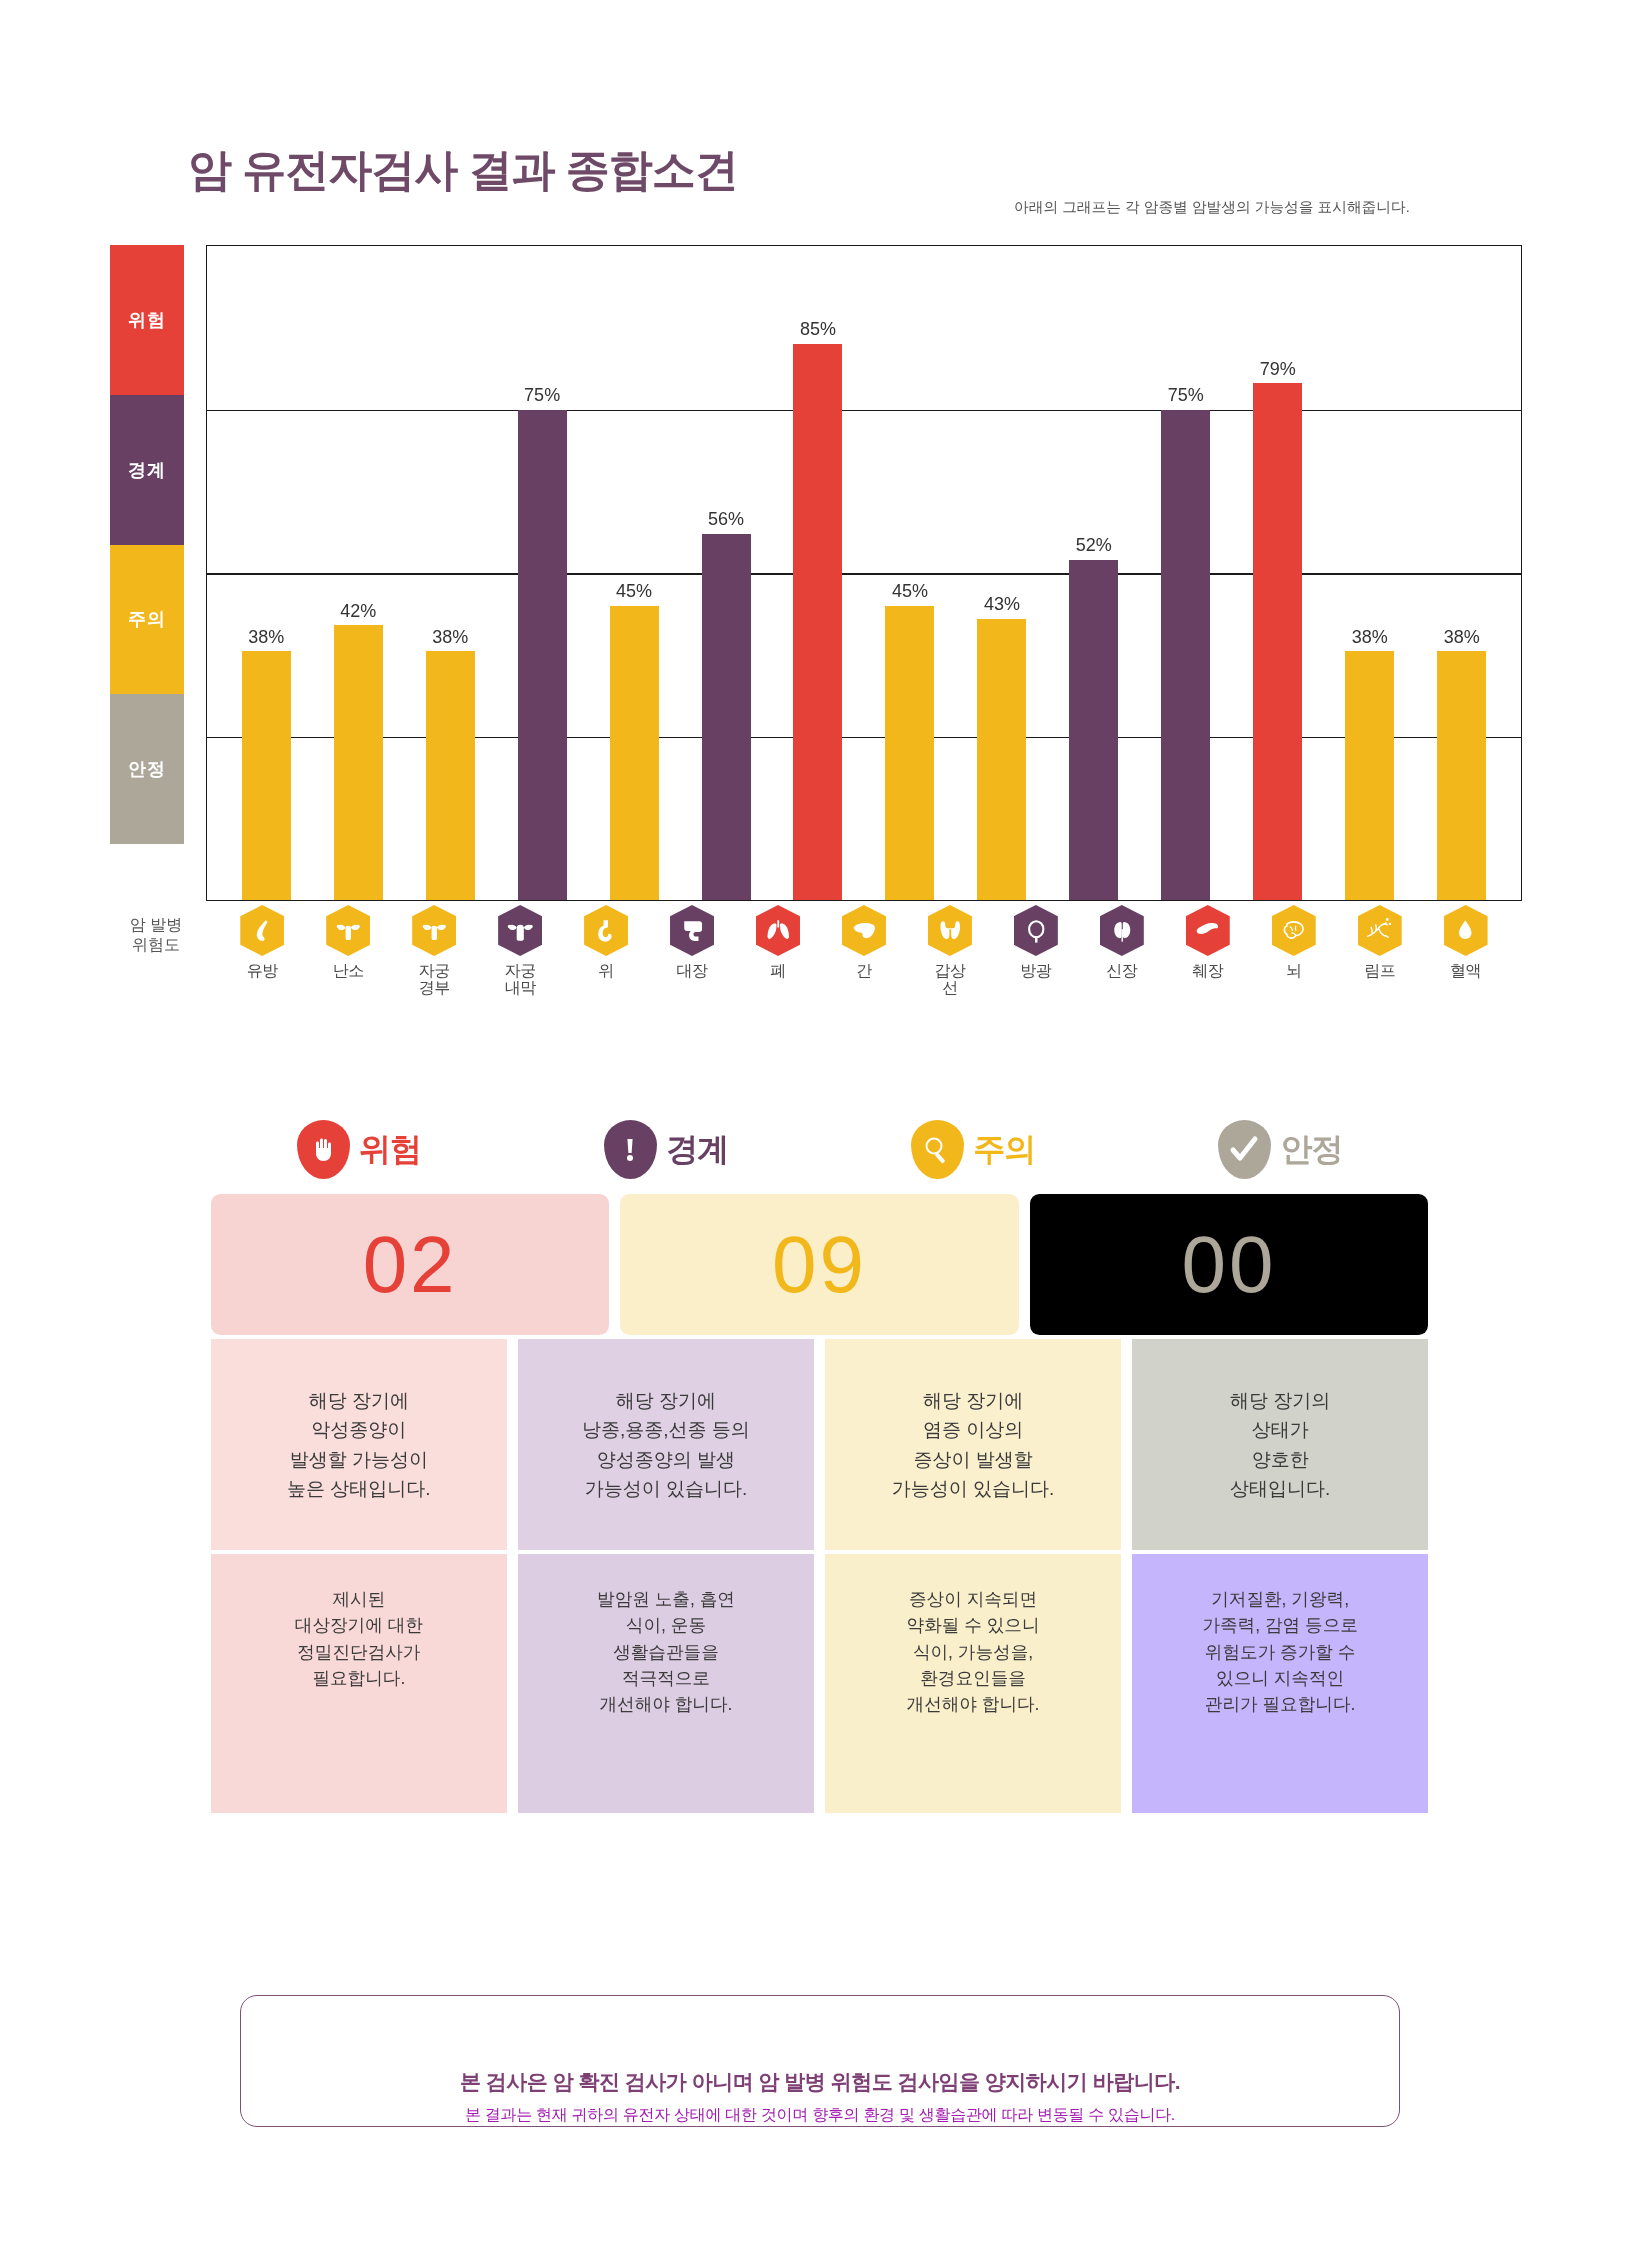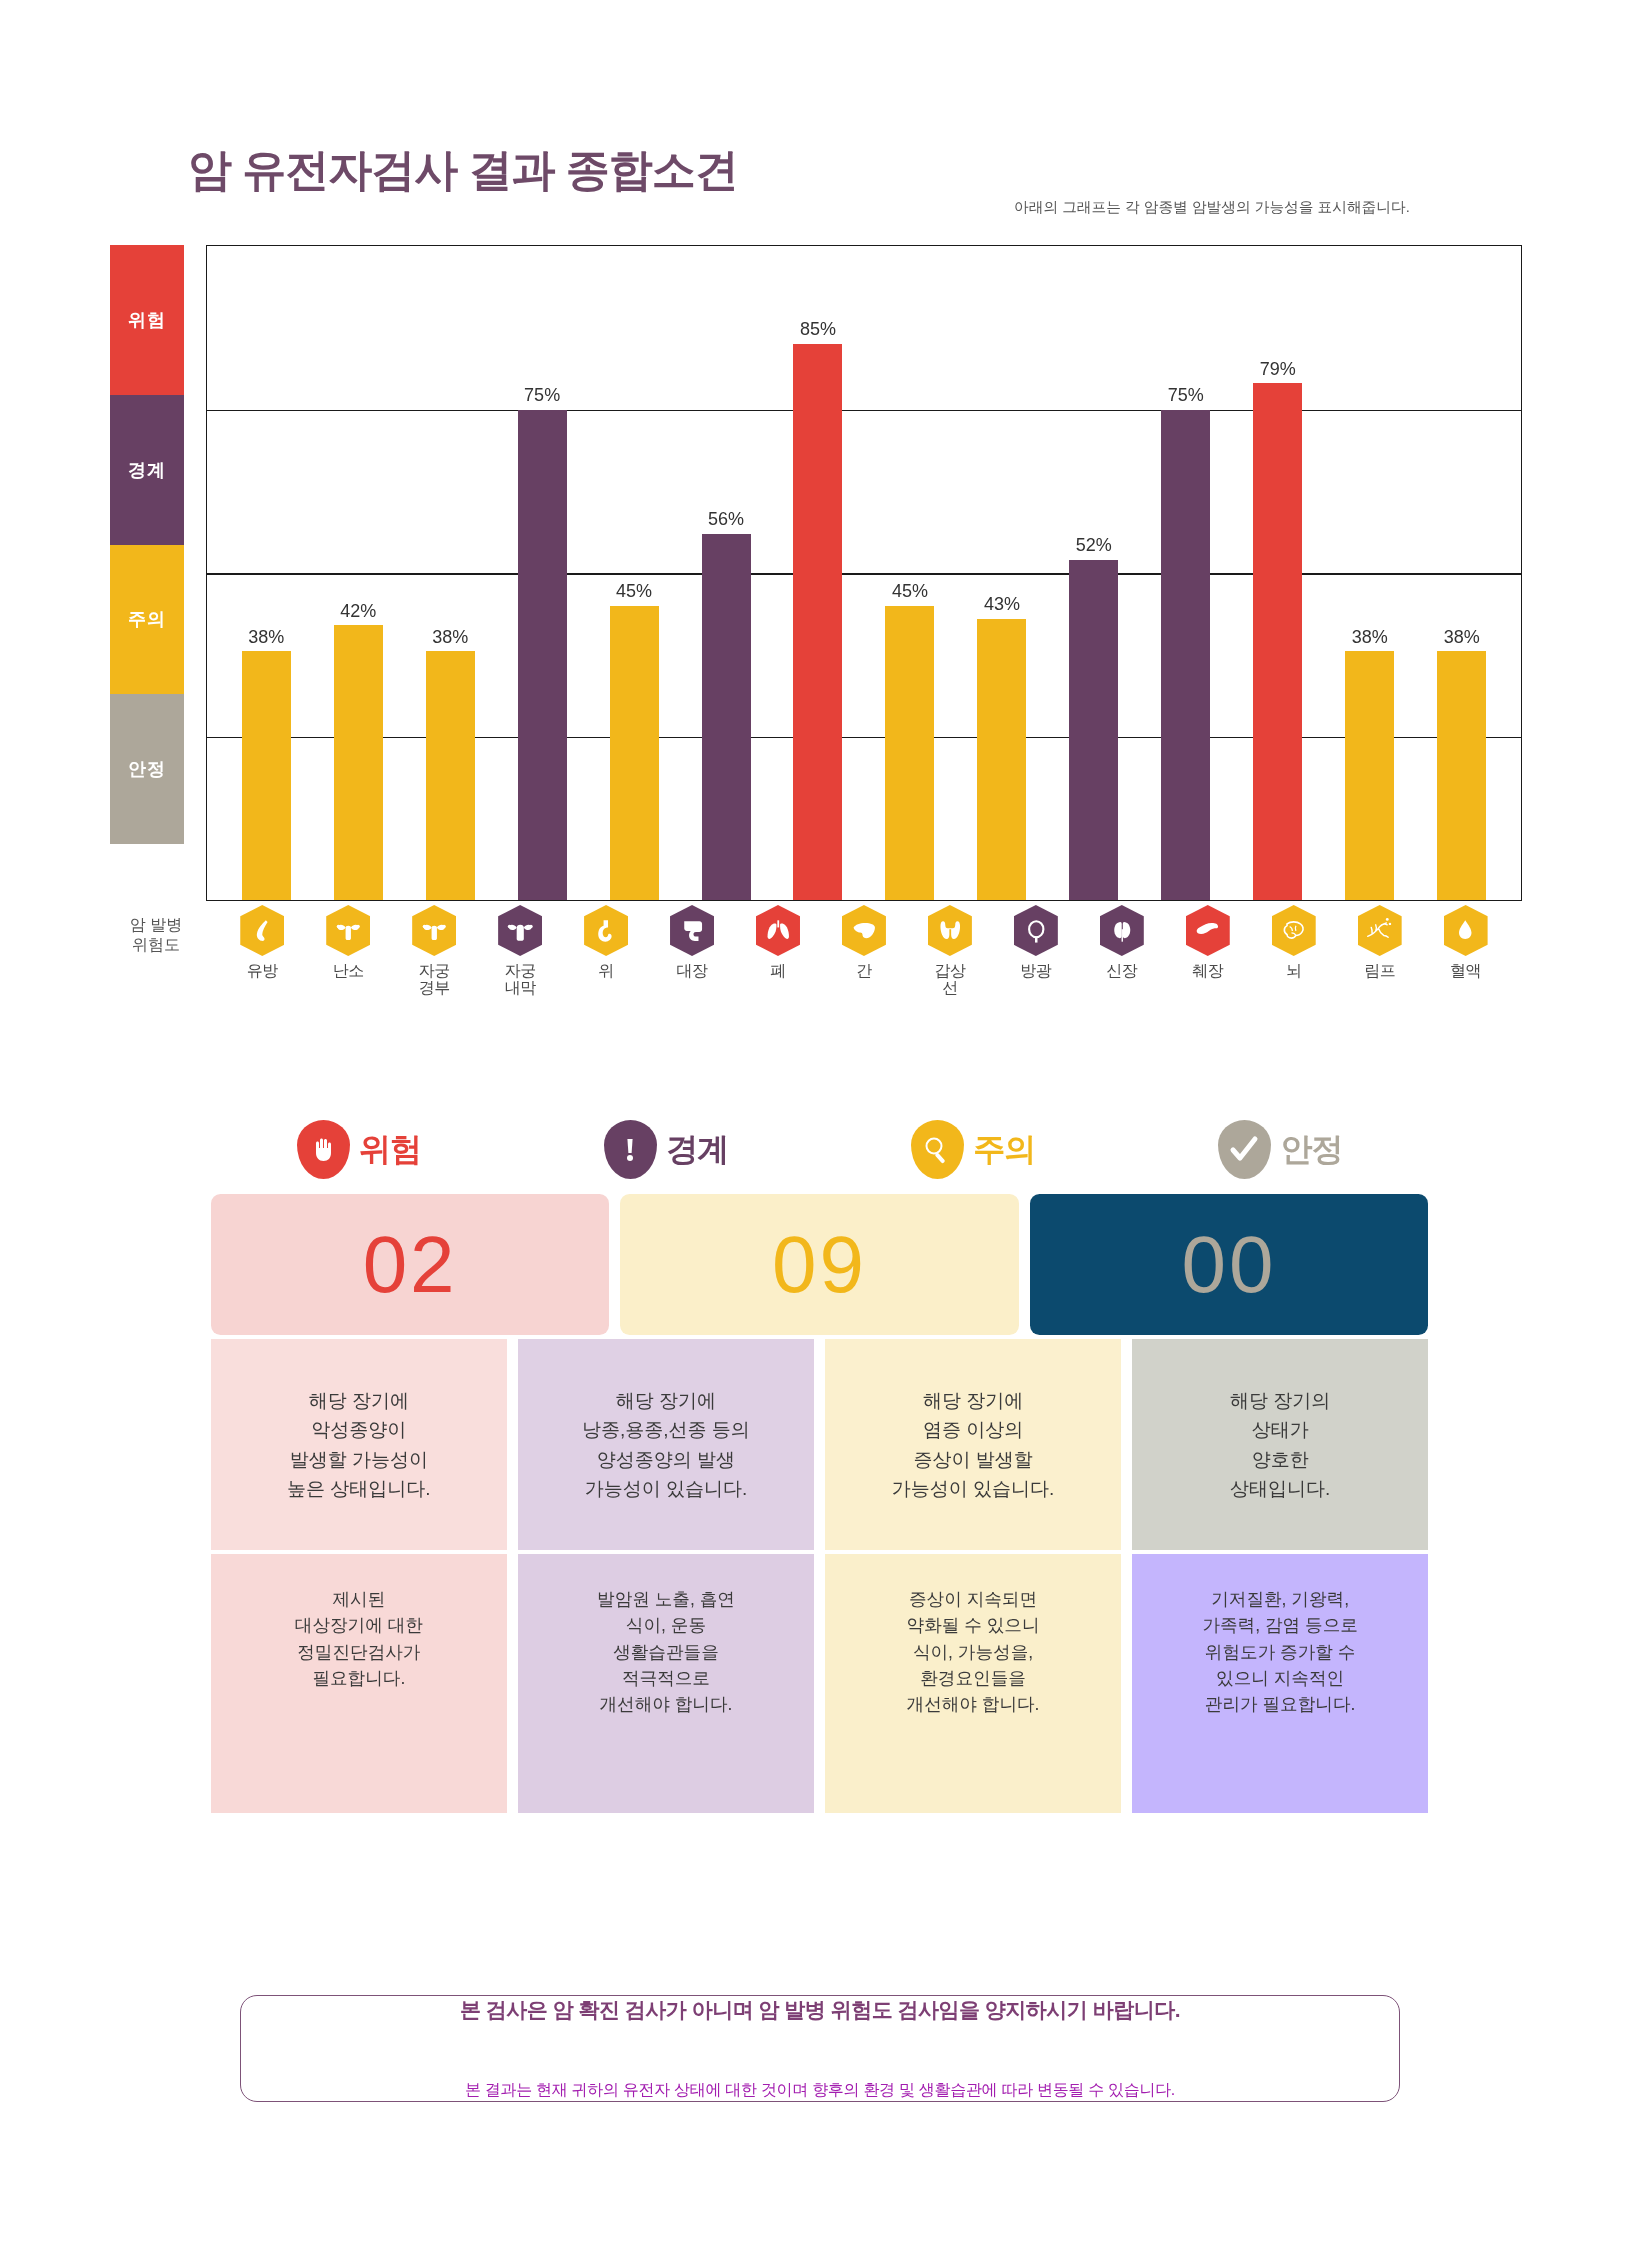--- a/index.html
+++ b/index.html
@@ -132,24 +132,24 @@
   .advice-box {
     height: 259px; display: flex; align-items: flex-start;
     justify-content: center; text-align: center;
     font-size: 17.6px; line-height: 1.5; color: #3a3a3a;
     padding: 32px 11.4px 7.6px; white-space: pre-line;
   }
 
   
   .disclaimer {
     position: absolute; left: 240px; top: 1995px;
-    width: 1160px; height: 107px;
+    width: 1160px; height: 132px;
     border: 1.9px solid #7d5278; border-radius: 17px;
     display: flex; flex-direction: column;
-    align-items: center; justify-content: space-between; gap: 9.5px;
+    align-items: center; justify-content: flex-end; gap: 9.5px;
   }
   .disc-main {
     font-size: 21px; font-weight: bold; color: #7d3f74; letter-spacing: -0.5px;
   }
   .disc-sub { font-size: 16px; color: #a21caf; letter-spacing: -0.3px; }
 </style>
 </head>
 <body>
 
 <div class="header">
@@ -422,21 +422,21 @@
       </div>
     </div>
   <div class="sum-row" id="sum-counts">
       <div class="sum-cell">
         <div class="count-box" style="background: rgb(247, 212, 210); color: rgb(229, 65, 57);">02</div>
       </div>
       <div class="sum-cell">
         <div class="count-box" style="background: rgb(251, 239, 201); color: rgb(242, 183, 27);">09</div>
       </div>
       <div class="sum-cell">
-        <div class="count-box" style="background: #0c4a6e; color: rgb(173, 167, 154);">00</div>
+        <div class="count-box" style="background: #000000; color: rgb(173, 167, 154);">00</div>
       </div>
     </div>
   <div class="sum-row" id="sum-descs">
       <div class="sum-cell">
         <div class="desc-box" style="background: rgb(249, 222, 220);">해당 장기에
 악성종양이
 발생할 가능성이
 높은 상태입니다.</div>
       </div>
       <div class="sum-cell">

